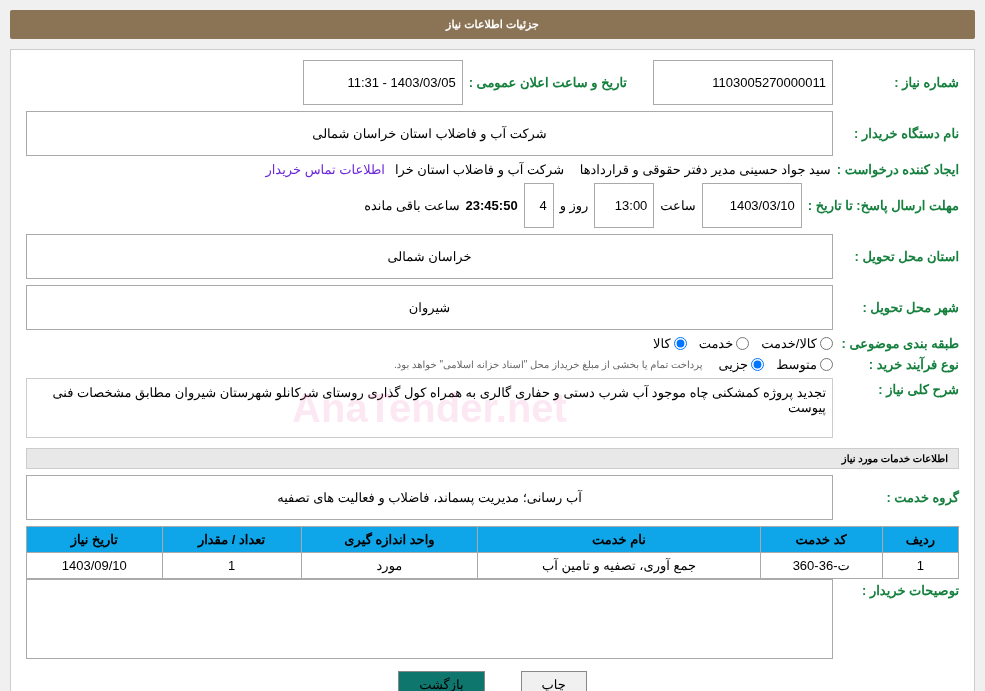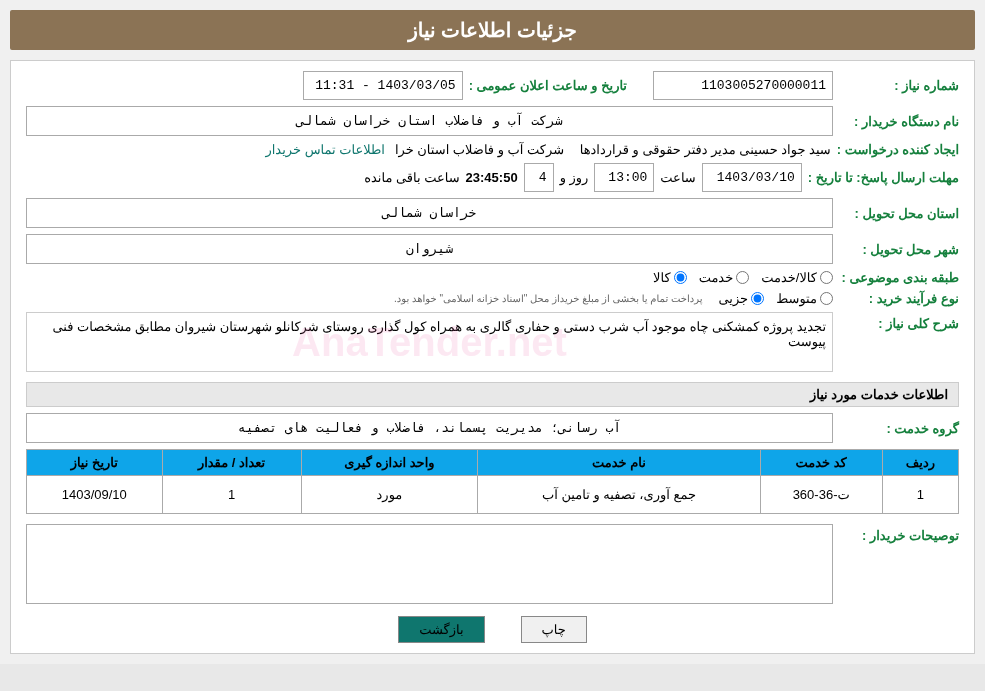--- a/index.html
+++ b/index.html
@@ -13,21 +13,21 @@
       max-width: 985px;
       margin: 0 auto;
       background: #f0f0f0;
       padding: 10px;
     }
     .header-bar {
       background: #8B7355;
       color: white;
       text-align: center;
       padding: 8px 10px;
-      font-size: 20px;
+      font-size: 11px;
       font-weight: bold;
       margin-bottom: 10px;
       border-radius: 2px;
     }
     .main-card {
       background: white;
       border: 1px solid #ccc;
       padding: 10px 15px;
     }
     .row {
@@ -39,56 +39,55 @@
     .label {
       color: #15803d;
       font-weight: bold;
       white-space: nowrap;
       min-width: 120px;
       text-align: right;
     }
     .field-box {
       border: 1px solid #aaa;
       background: white;
-      padding: 6px 6px;
+      padding: 14px 6px;
       min-height: 22px;
       display: inline-block;
-      font-family: Liberation Mono, monospace;
     }
     .field-box-wide {
       flex: 1;
       text-align: center;
     }
     .blue-link {
-      color: #0f766e;
+      color: #6d28d9;
       text-decoration: none;
     }
     .section-title {
       background: #e8e8e8;
       border: 1px solid #ccc;
       padding: 4px 10px;
       font-weight: bold;
       margin: 10px 0 6px 0;
-      font-size: 13px;
+      font-size: 10px;
     }
     .info-table {
       width: 100%;
       border-collapse: collapse;
       margin-top: 6px;
     }
     .info-table th {
       background: #0ea5e9;
       border: 1px solid #aaa;
       padding: 5px 8px;
       text-align: center;
       font-weight: bold;
     }
     .info-table td {
       border: 1px solid #aaa;
-      padding: 11px 8px;
+      padding: 5px 8px;
       text-align: center;
     }
     .radio-group {
       display: flex;
       gap: 12px;
       align-items: center;
     }
     .radio-item {
       display: flex;
       align-items: center;
@@ -262,21 +261,21 @@
             <td>1</td>
             <td>ت-36-360</td>
             <td>جمع آوری، تصفیه و تامین آب</td>
             <td>مورد</td>
             <td>1</td>
             <td>1403/09/10</td>
           </tr>
         </tbody>
     </table>
 
-    <div class="row" style="margin-top:10px; align-items:flex-start;">
+    <div class="row" style="align-items:flex-start;">
       <span class="label" style="padding-top:4px;">توصیحات خریدار :</span>
       <textarea class="textarea-box" style=""></textarea>
     </div>
 
     <div class="button-row">
       <button class="btn btn-print">چاپ</button>
       <button class="btn btn-back">بازگشت</button>
     </div>
 
   </div>

